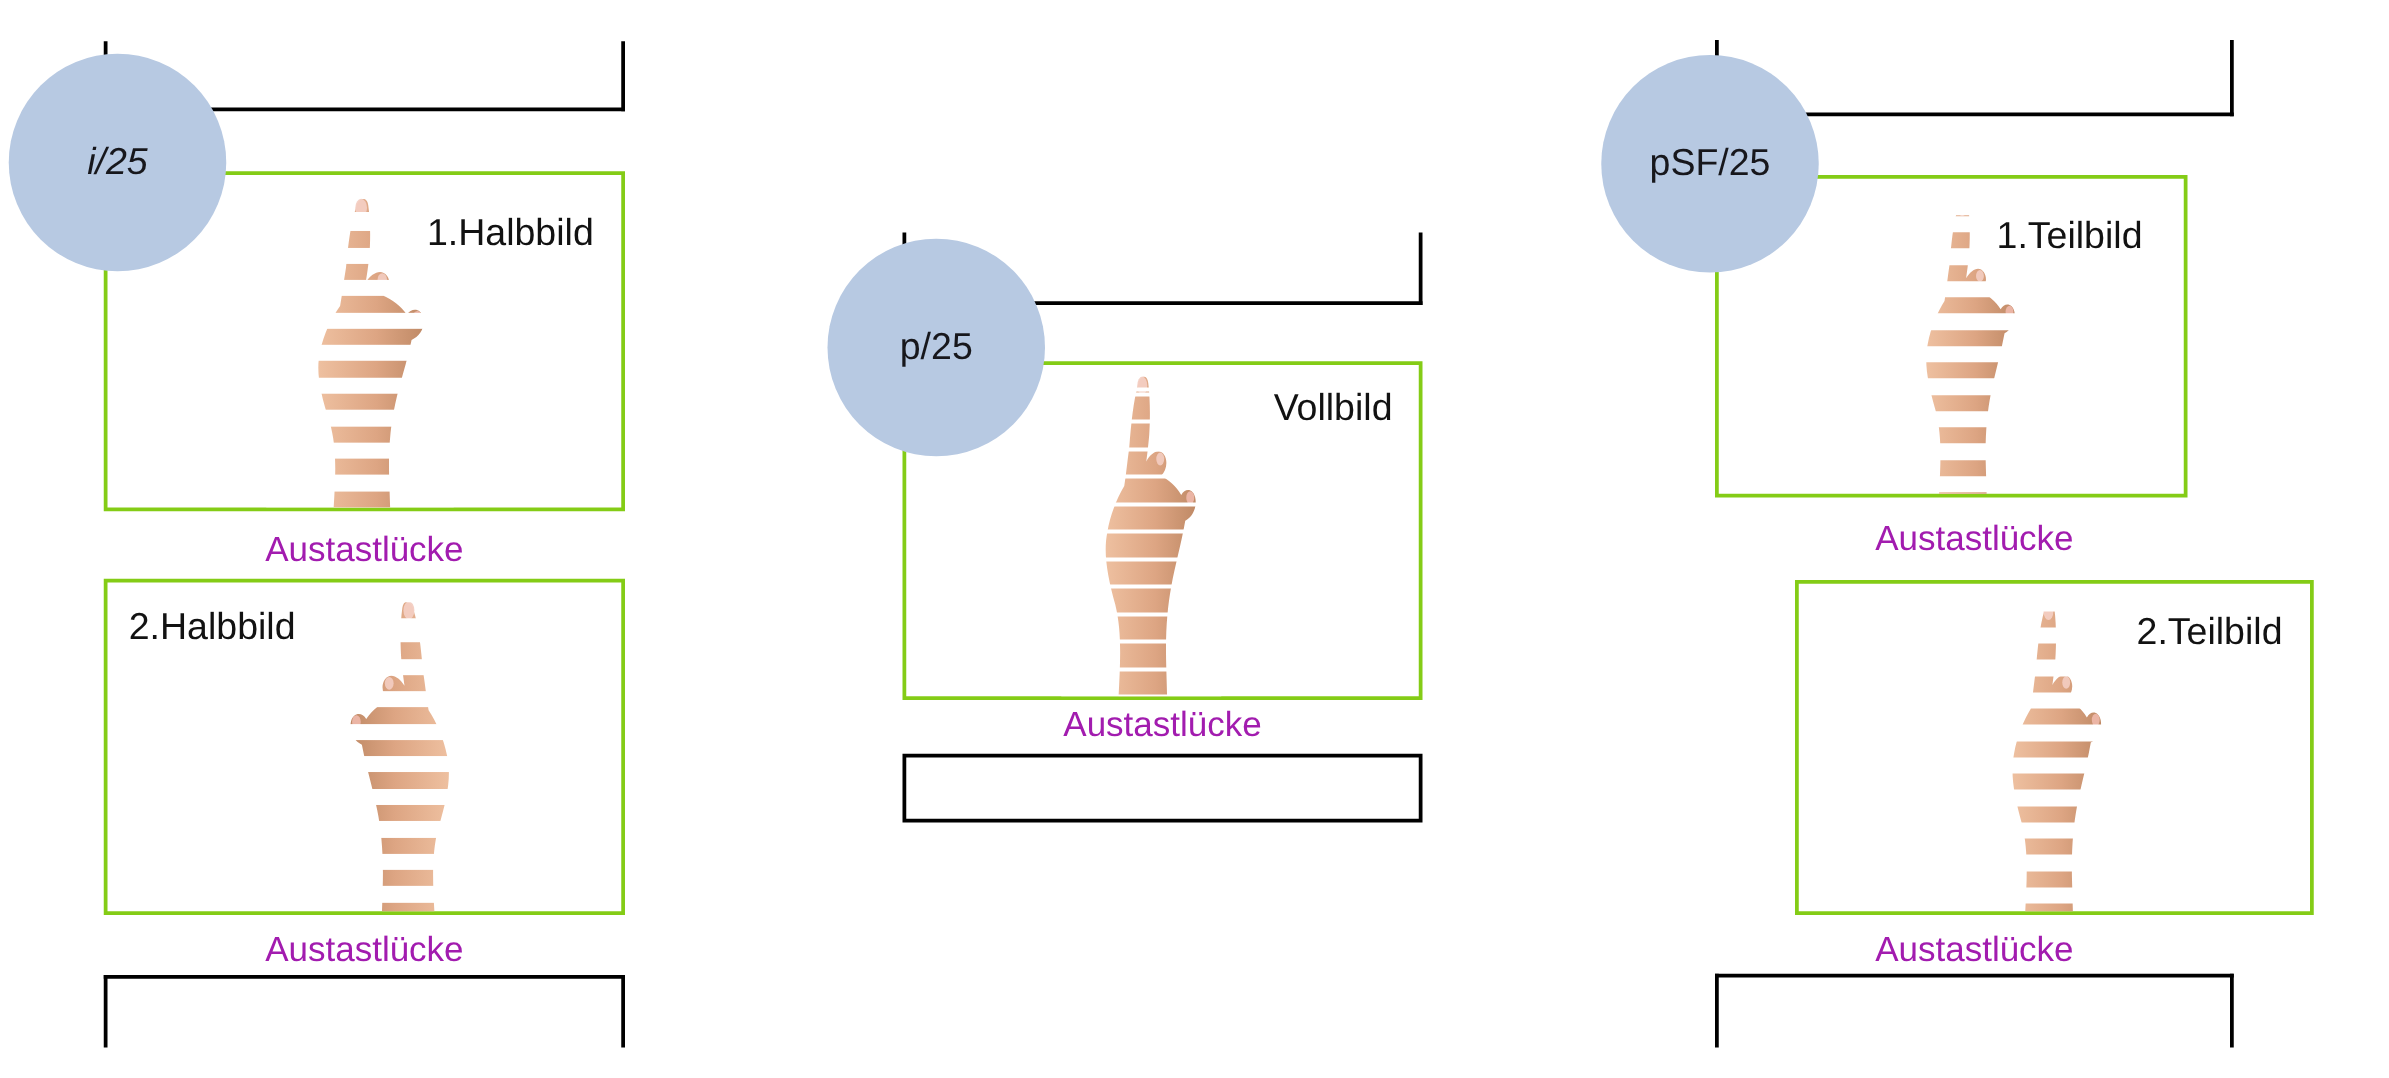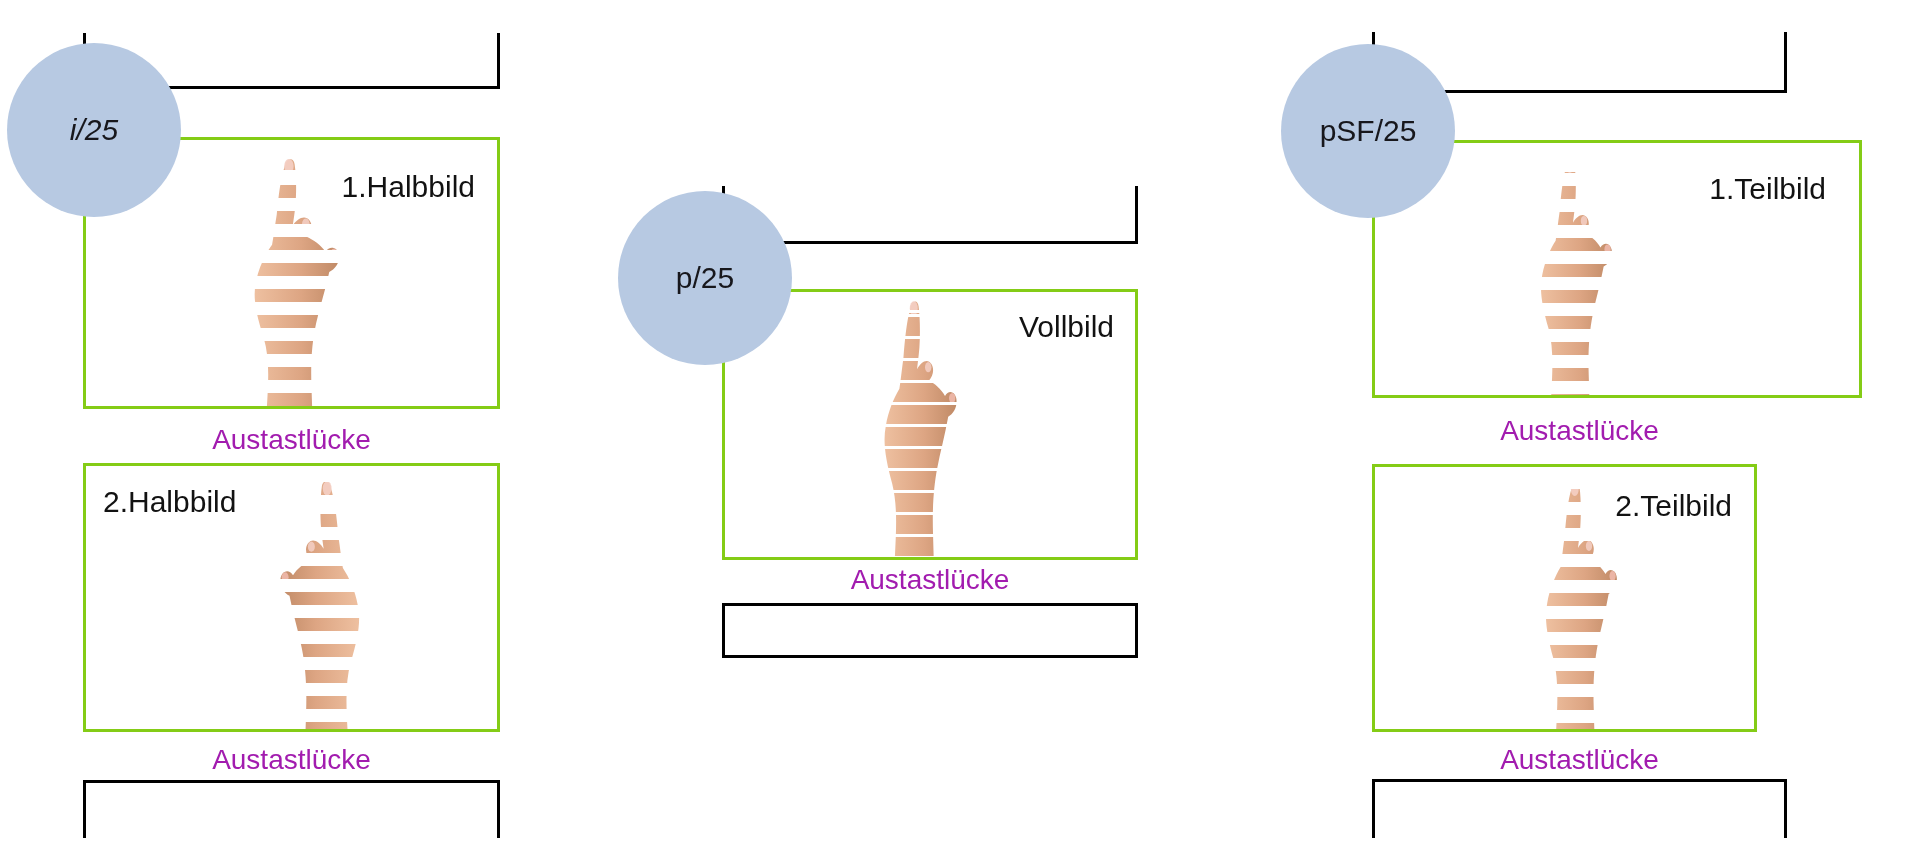--- a/index.html
+++ b/index.html
@@ -134,21 +134,21 @@
     </div>
 
     <div class="gap-label" style="left:83px;top:744px;width:417px;">Austastlücke</div>
 
     <div class="prect open-bottom" style="left:83px;top:780px;width:417px;height:58px;"></div>
   </div>
 
   <div>
     <div class="prect open-top" style="left:722px;top:186px;width:416px;height:58px;"></div>
 
-    <div class="badge" style="left:618px;top:191px;">
+    <div class="badge" style="left:662px;top:191px;">
       <span>p/25</span>
     </div>
 
     <div class="frame" style="left:722px;top:289px;width:416px;height:271px;">
       <div class="hand" style="left:124px;top:2px;width:128px;height:268px;">
   <svg viewBox="0 0 160 260" preserveAspectRatio="none">
     <defs>
       <linearGradient id="skin2" x1="0" y1="0" x2="1" y2="0">
         <stop offset="0" stop-color="#eec0a0"></stop>
         <stop offset="0.55" stop-color="#dda583"></stop>
@@ -186,21 +186,21 @@
     <div class="prect" style="left:722px;top:603px;width:416px;height:55px;"></div>
   </div>
 
   <div>
     <div class="prect open-top" style="left:1372px;top:32px;width:415px;height:61px;"></div>
 
     <div class="badge" style="left:1281px;top:44px;">
       <span>pSF/25</span>
     </div>
 
-    <div class="frame" style="left:1372px;top:140px;width:490px;height:258px;">
+    <div class="frame" style="left:1372px;top:140px;width:378px;height:258px;">
       <div class="hand" style="left:131px;top:10px;width:126px;height:248px;">
   <svg viewBox="0 0 160 260" preserveAspectRatio="none">
     <defs>
       <linearGradient id="skin3" x1="0" y1="0" x2="1" y2="0">
         <stop offset="0" stop-color="#eec0a0"></stop>
         <stop offset="0.55" stop-color="#dda583"></stop>
         <stop offset="1" stop-color="#c08a66"></stop>
       </linearGradient>
     </defs>
     <path fill="url(#skin3)" d="M57,260
@@ -224,21 +224,21 @@
     <ellipse cx="99" cy="71" rx="4" ry="5" fill="#f3cdc2" opacity="0.9"></ellipse>
     <ellipse cx="129" cy="101" rx="4" ry="5" fill="#f0b9ac" opacity="0.9"></ellipse>
   </svg>
         <div class="stripes field-a"></div>
       </div>
       <span class="frame-label" style="top:29px;right:33px;">1.Teilbild</span>
     </div>
 
     <div class="gap-label" style="left:1372px;top:415px;width:415px;">Austastlücke</div>
 
-    <div class="frame" style="left:1372px;top:464px;width:385px;height:268px;">
+    <div class="frame" style="left:1436px;top:464px;width:415px;height:268px;">
       <div class="hand" style="left:136px;top:8px;width:126px;height:260px;">
   <svg viewBox="0 0 160 260" preserveAspectRatio="none">
     <defs>
       <linearGradient id="skin4" x1="0" y1="0" x2="1" y2="0">
         <stop offset="0" stop-color="#eec0a0"></stop>
         <stop offset="0.55" stop-color="#dda583"></stop>
         <stop offset="1" stop-color="#c08a66"></stop>
       </linearGradient>
     </defs>
     <path fill="url(#skin4)" d="M57,260

